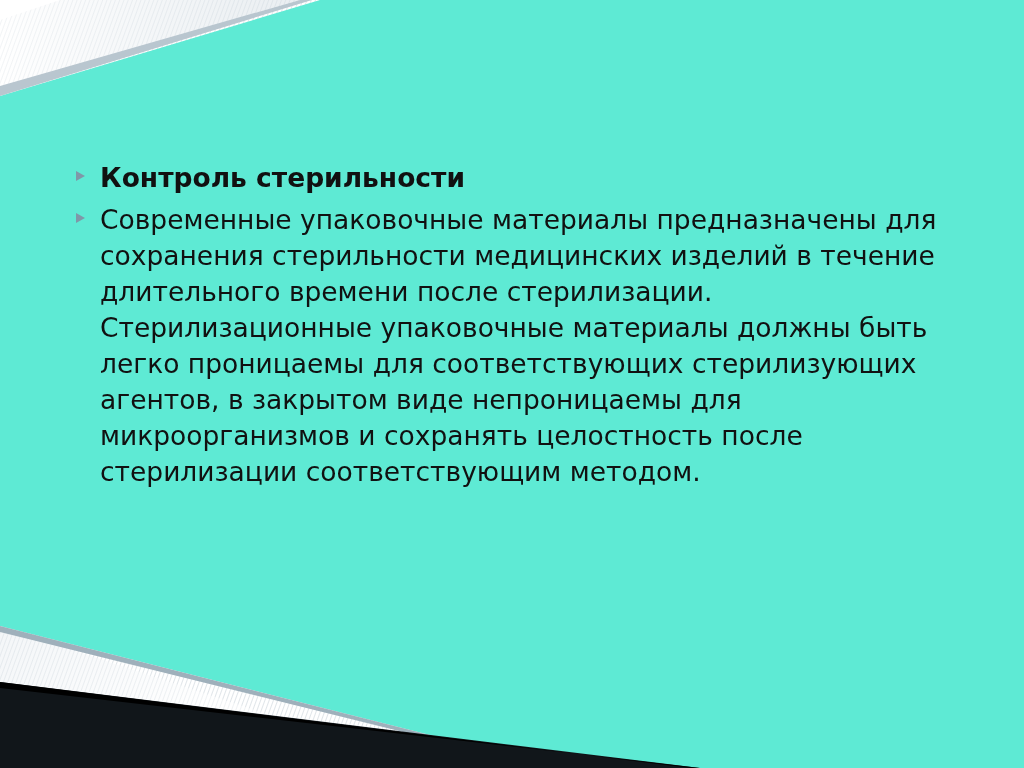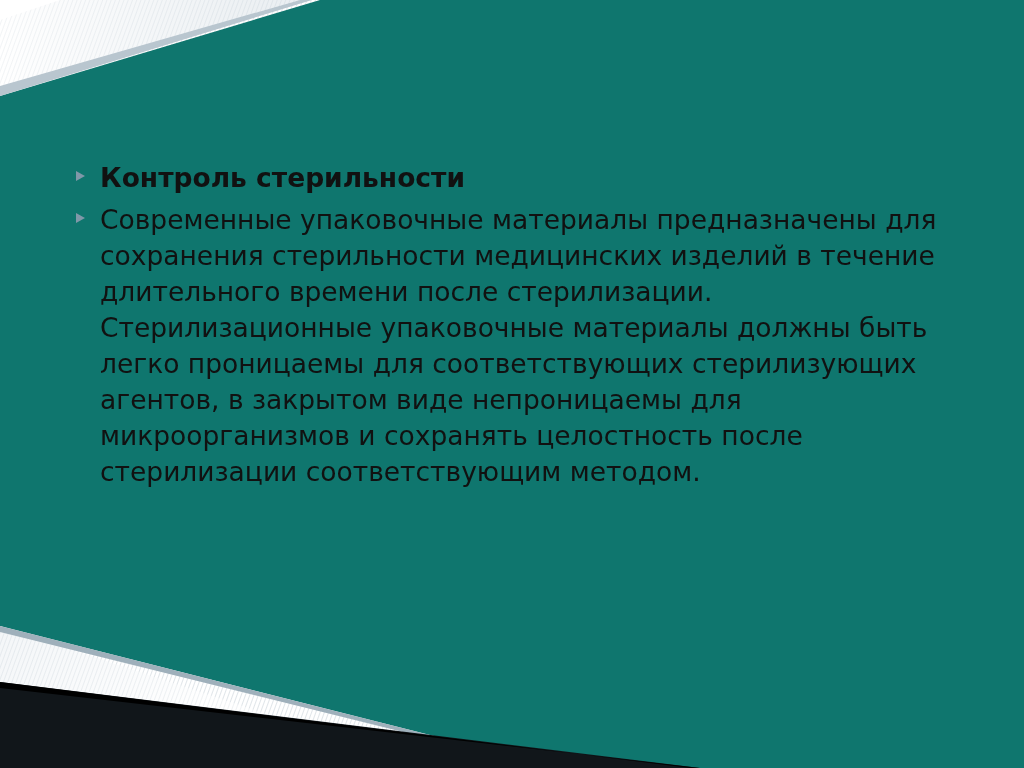--- a/index.html
+++ b/index.html
@@ -12,21 +12,21 @@
     background: #ffffff;
     font-family: "DejaVu Sans", "Liberation Sans", sans-serif;
     overflow: hidden;
     position: relative;
   }
 
   
   .slide {
     position: absolute;
     inset: 0;
-    background: #0f766e;
+    background: #5eead4;
     overflow: hidden;
   }
 
   .deco-top-left {
     position: absolute;
     left: 0;
     top: 0;
     width: 330px;
     height: 120px;
     overflow: hidden;

